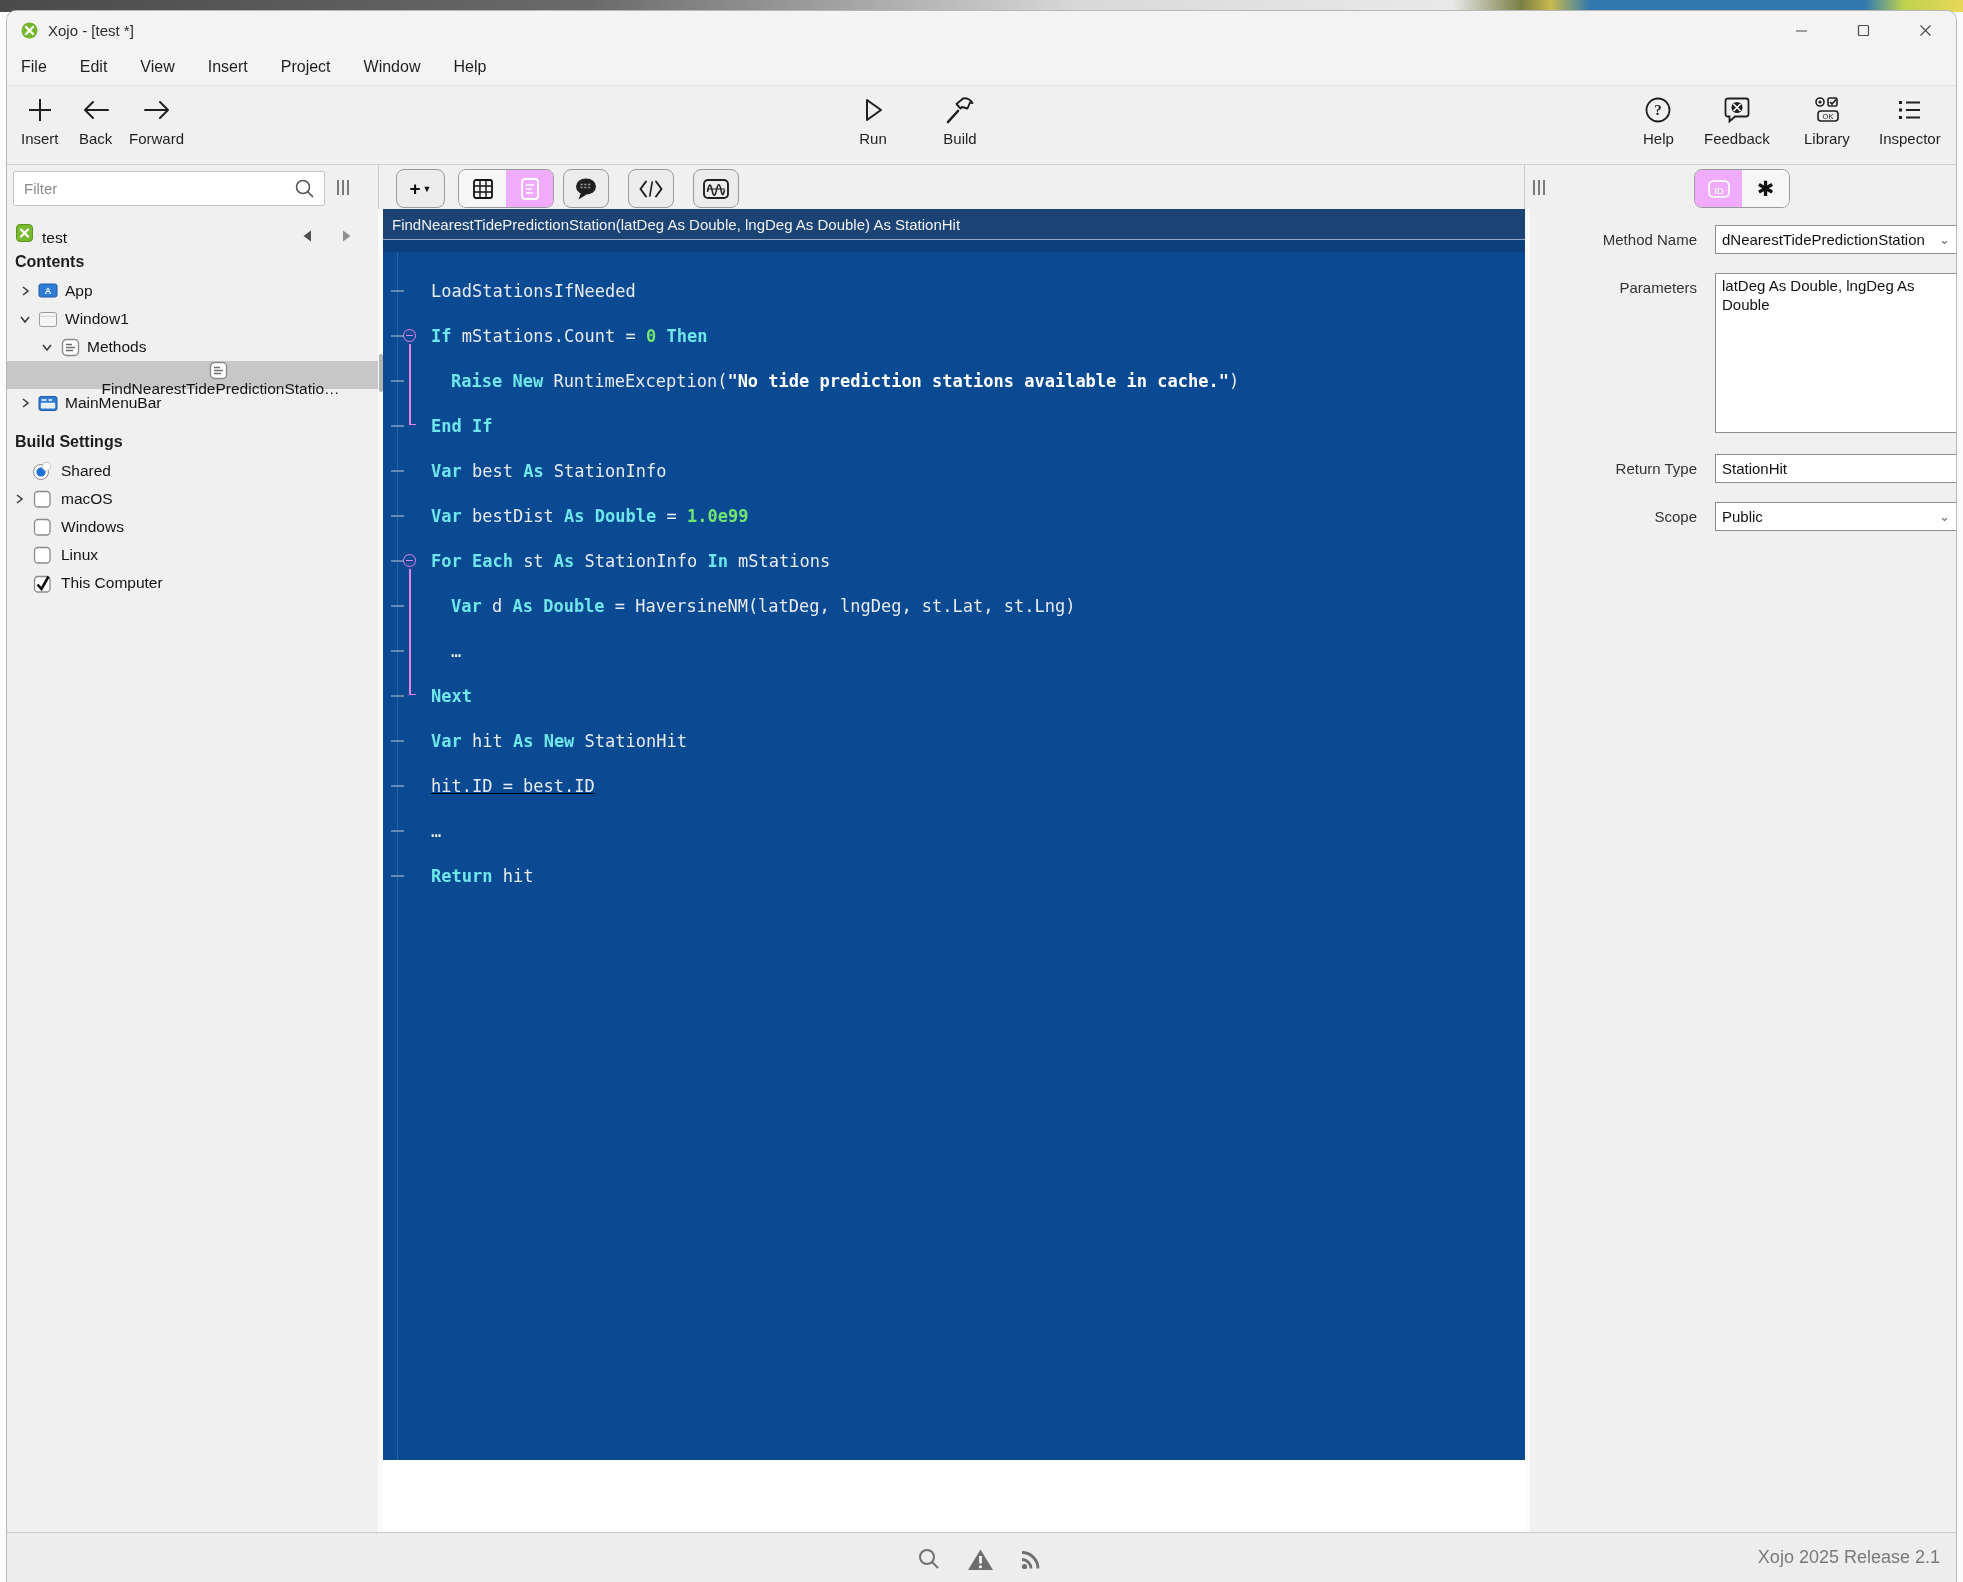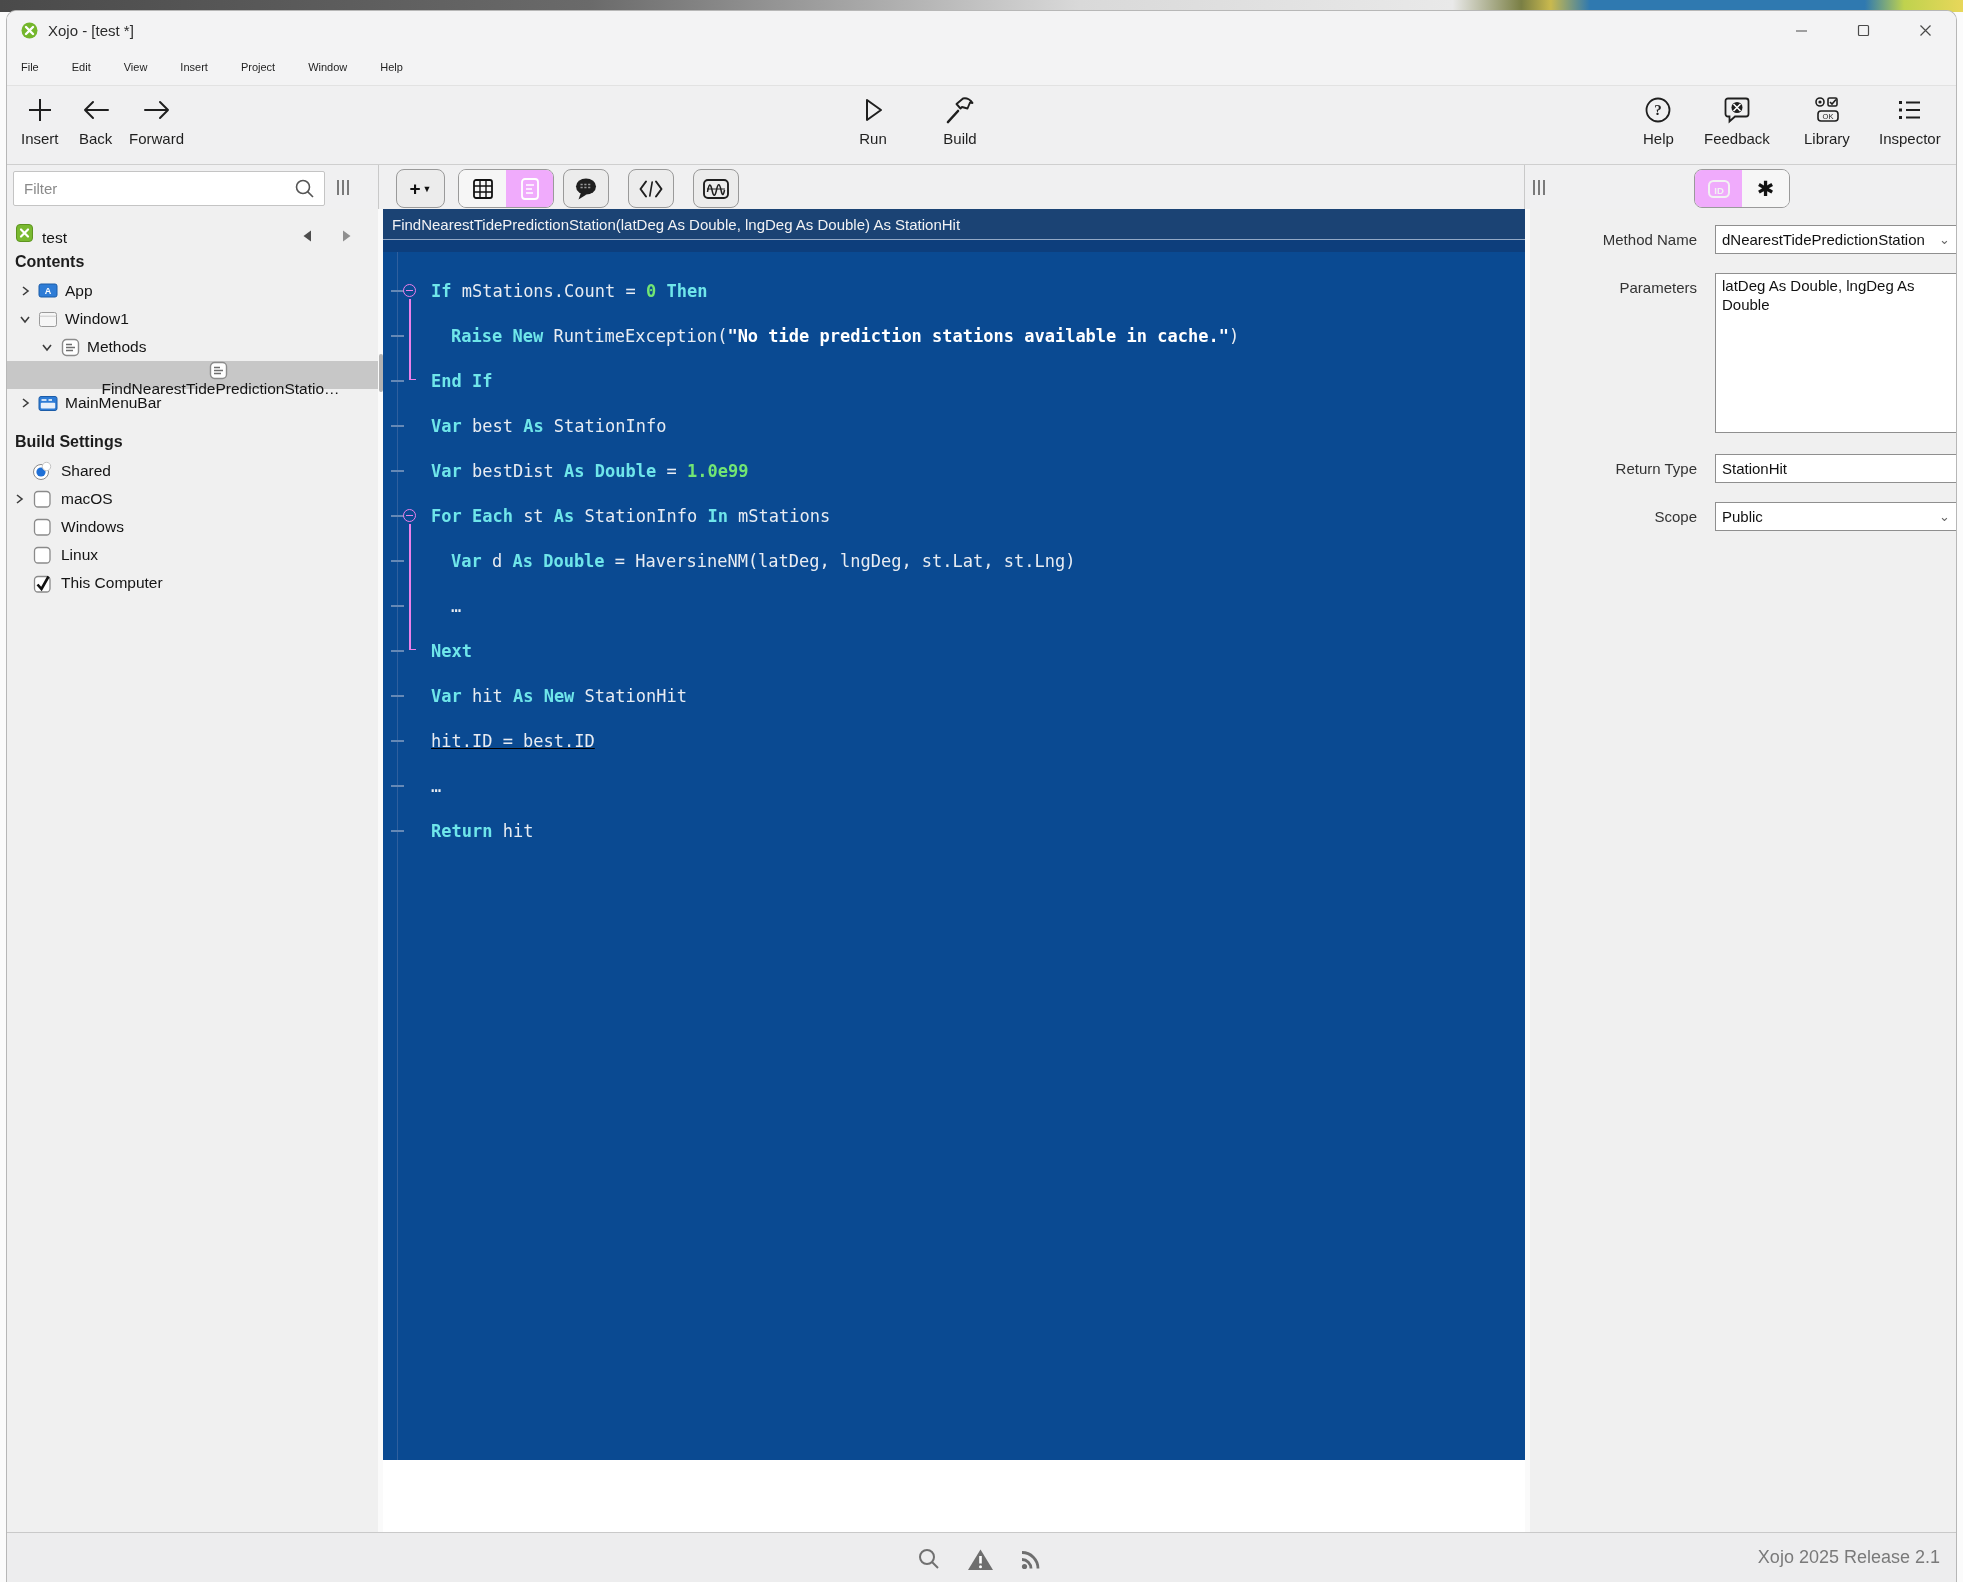--- a/index.html
+++ b/index.html
@@ -15,21 +15,21 @@
   
   .titlebar{height:38px;background:#f3f3f4;display:flex;align-items:center;padding:0 0 0 14px;}
   .titlebar .logo{display:flex;margin-right:10px;}
   .title-text{font-size:15px;color:#2c2c2c;}
   .win-controls{margin-left:auto;display:flex;align-items:center;height:100%;}
   .win-btn{width:62px;height:100%;display:flex;align-items:center;justify-content:center;}
 
   
   .menubar{height:36px;background:#f3f3f4;display:flex;align-items:center;padding-left:14px;
     border-bottom:1px solid #e2e2e2;}
-  .menu-item{font-size:11px;color:#1f1f1f;margin-right:33px;}
+  .menu-item{font-size:16px;color:#1f1f1f;margin-right:33px;}
 
   
   .toolbar{height:78px;background:#f0f0f1;border-bottom:1px solid #cfcfcf;position:relative;}
   .tool{position:absolute;top:8px;display:flex;flex-direction:column;align-items:center;gap:4px;}
   .tool .cap{font-size:15px;color:#1f1f1f;}
   .tool .ic{height:32px;display:flex;align-items:center;justify-content:center;}
 
   
   .subtoolbar{height:46px;background:#f0f0f1;border-bottom:1px solid #cfcfcf;position:relative;}
   .filter-box{position:absolute;left:6px;top:6px;width:310px;height:33px;background:#fff;
@@ -475,20 +475,21 @@
     <div class="splitter">
         <span class="thumb"></span>
       </div>
 
     <div class="editor">
       <div class="code-header">FindNearestTidePredictionStation(latDeg As Double, lngDeg As Double) As StationHit</div>
       <div class="code-band"></div>
       <div class="code-area">
         <span class="gutterline"></span>
         <div>
+            <div class="code-line"><span class="code-text" style="padding-left: 48px;"><span class="tok-id">LoadStationsIfNeeded</span></span></div>
             <div class="code-line"><span class="fold-dot"></span><span class="fold-rail" style="height: 81px;"></span><span class="code-text" style="padding-left: 48px;"><span class="tok-k">If</span><span class="tok-id"> mStations.Count = </span><span class="tok-n">0</span><span class="tok-k"> Then</span></span></div>
             <div class="code-line"><span class="code-text" style="padding-left: 68px;"><span class="tok-k">Raise</span><span class="tok-id"> </span><span class="tok-k">New</span><span class="tok-id"> RuntimeException(</span><span class="tok-s">"No tide prediction stations available in cache."</span><span class="tok-id">)</span></span></div>
             <div class="code-line"><span class="code-text" style="padding-left: 48px;"><span class="tok-k">End If</span></span></div>
             <div class="code-line"><span class="code-text" style="padding-left: 48px;"><span class="tok-k">Var</span><span class="tok-id"> best </span><span class="tok-k">As</span><span class="tok-id"> StationInfo</span></span></div>
             <div class="code-line"><span class="code-text" style="padding-left: 48px;"><span class="tok-k">Var</span><span class="tok-id"> bestDist </span><span class="tok-k">As</span><span class="tok-id"> </span><span class="tok-k">Double</span><span class="tok-id"> = </span><span class="tok-n">1.0e99</span></span></div>
             <div class="code-line"><span class="fold-dot"></span><span class="fold-rail" style="height: 126px;"></span><span class="code-text" style="padding-left: 48px;"><span class="tok-k">For Each</span><span class="tok-id"> st </span><span class="tok-k">As</span><span class="tok-id"> StationInfo </span><span class="tok-k">In</span><span class="tok-id"> mStations</span></span></div>
             <div class="code-line"><span class="code-text" style="padding-left: 68px;"><span class="tok-k">Var</span><span class="tok-id"> d </span><span class="tok-k">As</span><span class="tok-id"> </span><span class="tok-k">Double</span><span class="tok-id"> = HaversineNM(latDeg, lngDeg, st.Lat, st.Lng)</span></span></div>
             <div class="code-line"><span class="code-text" style="padding-left: 68px;"><span class="tok-id">…</span></span></div>
             <div class="code-line"><span class="code-text" style="padding-left: 48px;"><span class="tok-k">Next</span></span></div>
             <div class="code-line"><span class="code-text" style="padding-left: 48px;"><span class="tok-k">Var</span><span class="tok-id"> hit </span><span class="tok-k">As</span><span class="tok-id"> </span><span class="tok-k">New</span><span class="tok-id"> StationHit</span></span></div>

